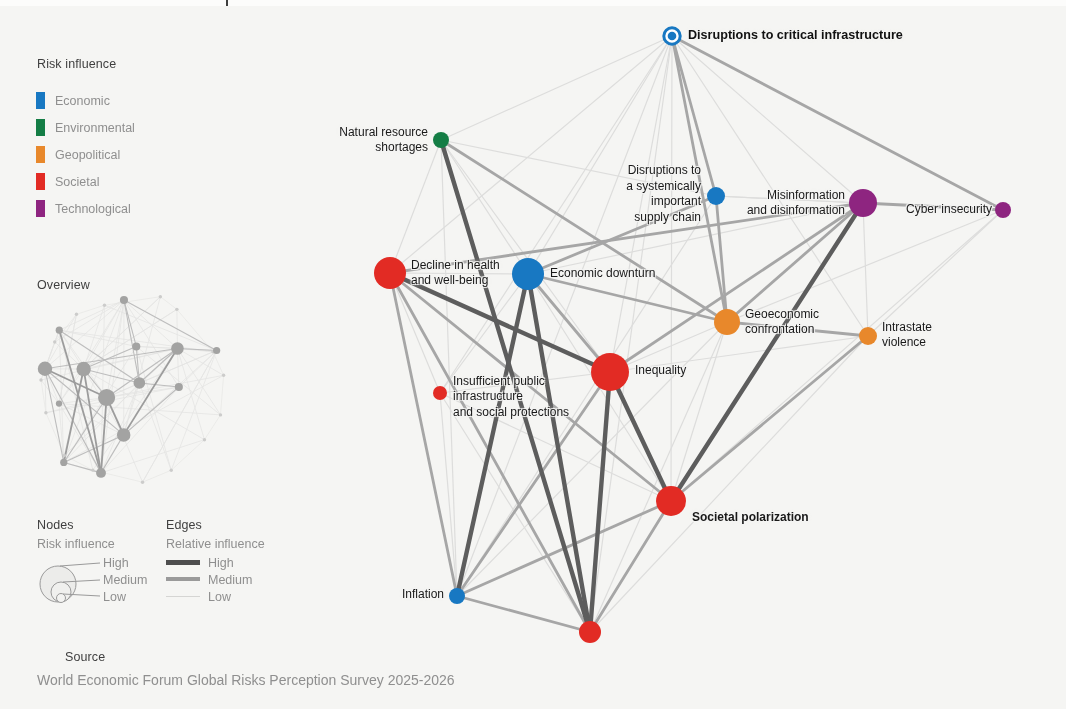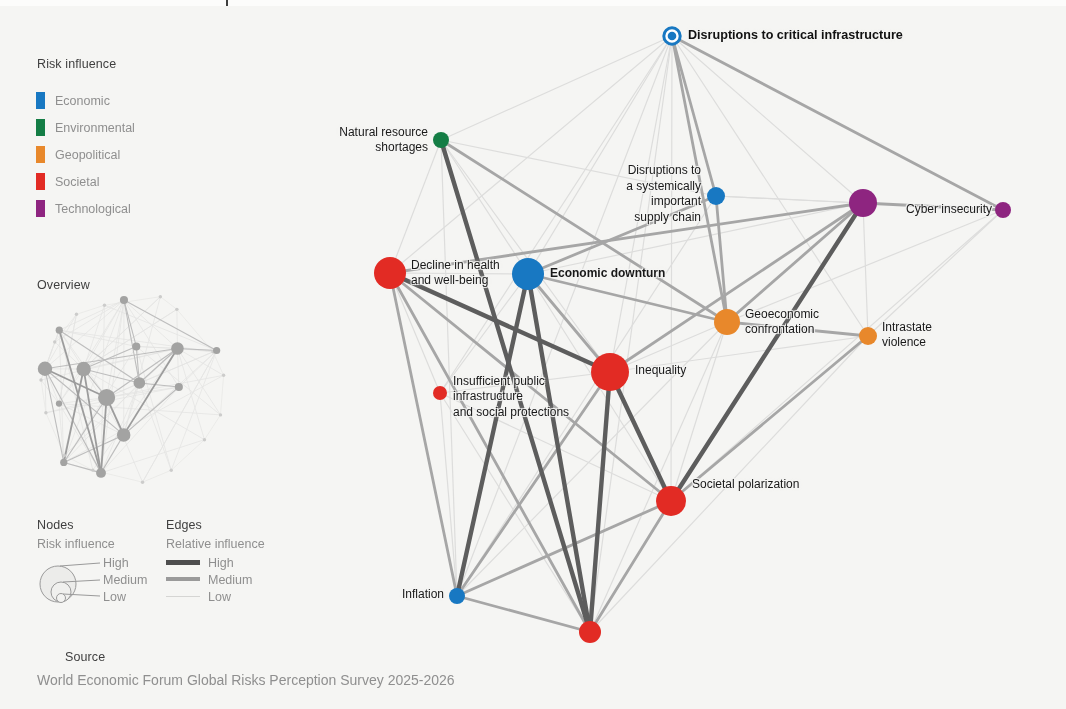--- a/index.html
+++ b/index.html
@@ -169,33 +169,35 @@
       </g>
     </svg>
   <div id="graph-labels">
       <div class="graph-label bold" style="top: 28.25px; left: 688px; text-align: left;">Disruptions to critical infrastructure</div>
       <div class="graph-label" style="top: 124.5px; left: 88px; width: 340px; text-align: right;">Natural resource
 shortages</div>
       <div class="graph-label" style="top: 163px; left: 361px; width: 340px; text-align: right;">Disruptions to
 a systemically
 important
 supply chain</div>
+      <div class="graph-label" style="top: 187.5px; left: 505px; width: 340px; text-align: right;">Misinformation
+and disinformation</div>
       <div class="graph-label" style="top: 202.25px; left: 652px; width: 340px; text-align: right;">Cyber insecurity</div>
       <div class="graph-label" style="top: 257.5px; left: 411px; text-align: left;">Decline in health
 and well-being</div>
-      <div class="graph-label" style="top: 266.25px; left: 550px; text-align: left; font-weight: bold;">Economic downturn</div>
+      <div class="graph-label" style="top: 266.25px; left: 550px; text-align: left;">Economic downturn</div>
       <div class="graph-label" style="top: 306.5px; left: 745px; text-align: left;">Geoeconomic
 confrontation</div>
       <div class="graph-label" style="top: 319.5px; left: 882px; text-align: left;">Intrastate
 violence</div>
       <div class="graph-label" style="top: 373.75px; left: 453px; text-align: left;">Insufficient public
 infrastructure
 and social protections</div>
       <div class="graph-label" style="top: 363.25px; left: 635px; text-align: left;">Inequality</div>
-      <div class="graph-label" style="top: 477px; left: 692px; text-align: center;">Societal polarization</div>
+      <div class="graph-label" style="top: 510px; left: 692px; text-align: center; font-weight: bold;">Societal polarization</div>
       <div class="graph-label" style="top: 587.25px; left: 104px; width: 340px; text-align: right;">Inflation</div>
     </div>
 
   <div class="panel-title" style="left:37px;top:57px;">Risk influence</div>
   <div id="risk-category-list">
       <div class="cat-item">
         <div class="cat-swatch" style="background: rgb(24, 120, 194);"></div>
         <span class="cat-label">Economic</span>
       </div>
       <div class="cat-item">

